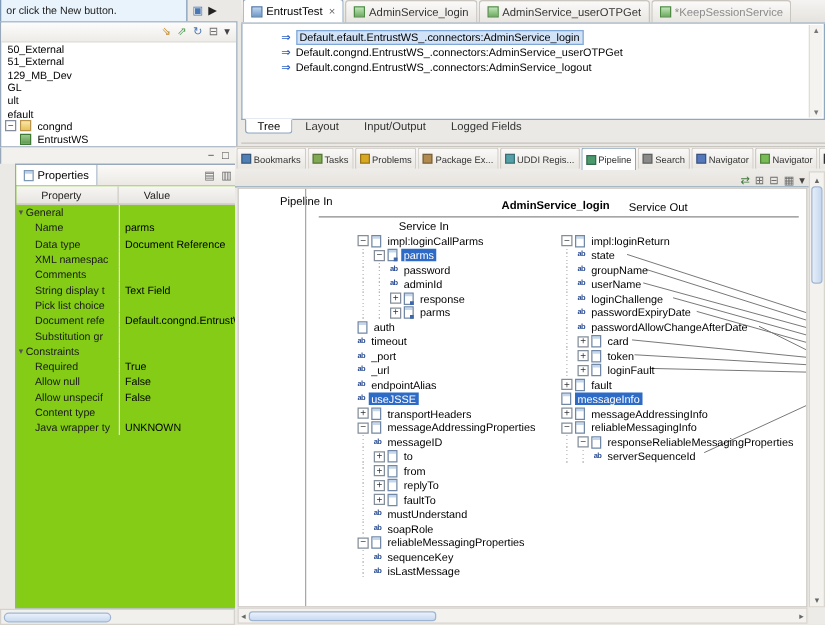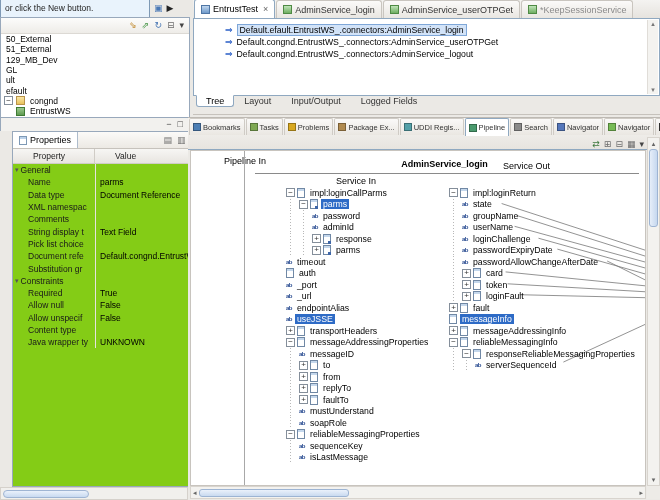--- a/index.html
+++ b/index.html
@@ -70,21 +70,21 @@
   .bi-bookmarks{background:#4E7FB5;}.bi-tasks{background:#7FA953;}.bi-problems{background:#D8A820;}
   .bi-package{background:#B08A4F;}.bi-uddi{background:#53A0A8;}.bi-pipeline{background:#4A9A6E;}
   .bi-search{background:#8A8A8A;}.bi-navigator{background:#5577BB;}.bi-progress{background:#77BB55;}.bi-console{background:#444;}
   .btoolbar{position:absolute;top:20px;right:16px;height:12px;display:flex;gap:4px;align-items:center;}
   .pcontent{position:absolute;left:2px;top:32px;right:14px;bottom:14px;background:#fff;border:1px solid #C8C4BE;overflow:hidden;}
   .maplines{position:absolute;left:0;top:0;width:100%;height:100%;}
   .pin-label{position:absolute;left:7px;top:5px;font-size:9px;padding-left:26px;}
   .pdivider{position:absolute;left:53px;top:0;bottom:0;width:1px;background:#A8A8A8;}
   .ptitle{position:absolute;left:53px;right:0;top:8px;text-align:center;font-weight:bold;font-size:9px;}
   .punderline{position:absolute;left:64px;right:6px;top:22px;height:1px;background:#8A8A8A;}
-  .col-in{position:absolute;left:128px;top:25px;font-size:9px;margin-left:17px;}
+  .col-in{position:absolute;left:128px;top:25px;font-size:9px;}
   .col-out{position:absolute;left:312px;top:10px;font-size:9px;}
   .tree{position:absolute;top:36px;}
   .tree-in{left:95px;}
   .tree-out{left:258px;}
   .trow{display:flex;align-items:center;height:11.5px;white-space:nowrap;position:relative;}
   .guide{width:13px;flex:none;align-self:stretch;background-image:repeating-linear-gradient(to bottom,#B8B8B8 0 1px,transparent 1px 3px);background-size:1px 100%;background-repeat:no-repeat;background-position:4px 0;}
   .trow .expbox{margin-right:2px;}
   .ticon-doc{width:8px;height:10px;flex:none;background:#fff;border:1px solid #7088A5;box-shadow:inset 0 2px 0 #C4D7EC;margin-right:3px;position:relative;}
   .ticon-doc.docref:after{content:"";position:absolute;right:-1px;bottom:-1px;width:3px;height:3px;background:#3E66A8;}
   .ticon-str{flex:none;font-size:6px;font-weight:bold;color:#2C4E92;margin-right:3px;letter-spacing:-0.5px;}
@@ -434,26 +434,26 @@
             <span class="tlabel">response</span>
           </div>
           <div class="trow">
             <span class="guide"></span>
             <span class="guide"></span>
             <span class="expbox">+</span>
             <span class="ticon-doc docref"></span>
             <span class="tlabel">parms</span>
           </div>
           <div class="trow">
+            <span class="ticon-doc"></span>
+            <span class="tlabel">auth</span>
+          </div>
+          <div class="trow">
             <span class="ticon-str">ab</span>
             <span class="tlabel">timeout</span>
-          </div>
-          <div class="trow">
-            <span class="ticon-doc"></span>
-            <span class="tlabel">auth</span>
           </div>
           <div class="trow">
             <span class="ticon-str">ab</span>
             <span class="tlabel">_port</span>
           </div>
           <div class="trow">
             <span class="ticon-str">ab</span>
             <span class="tlabel">_url</span>
           </div>
           <div class="trow">

